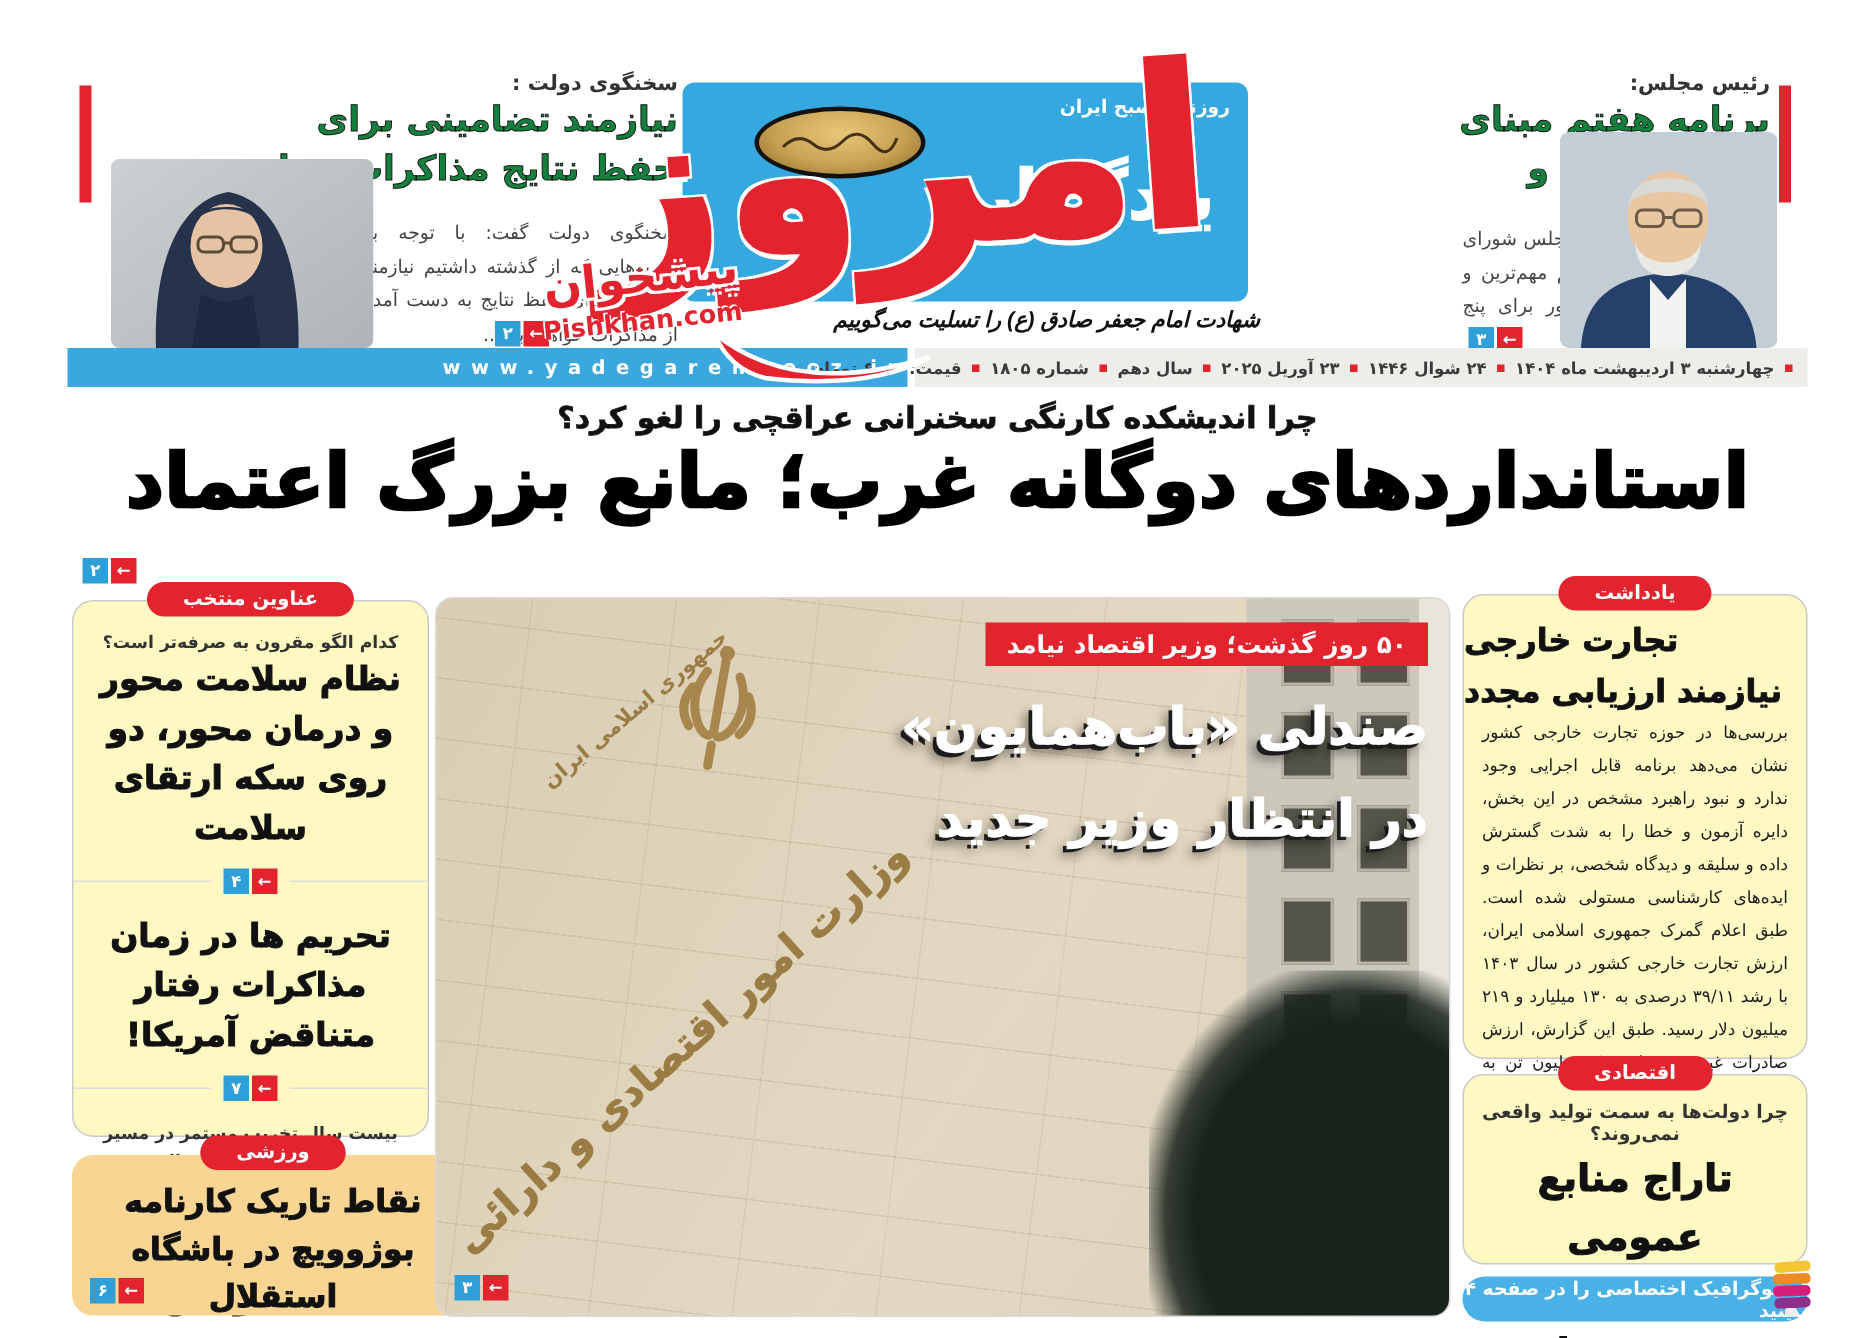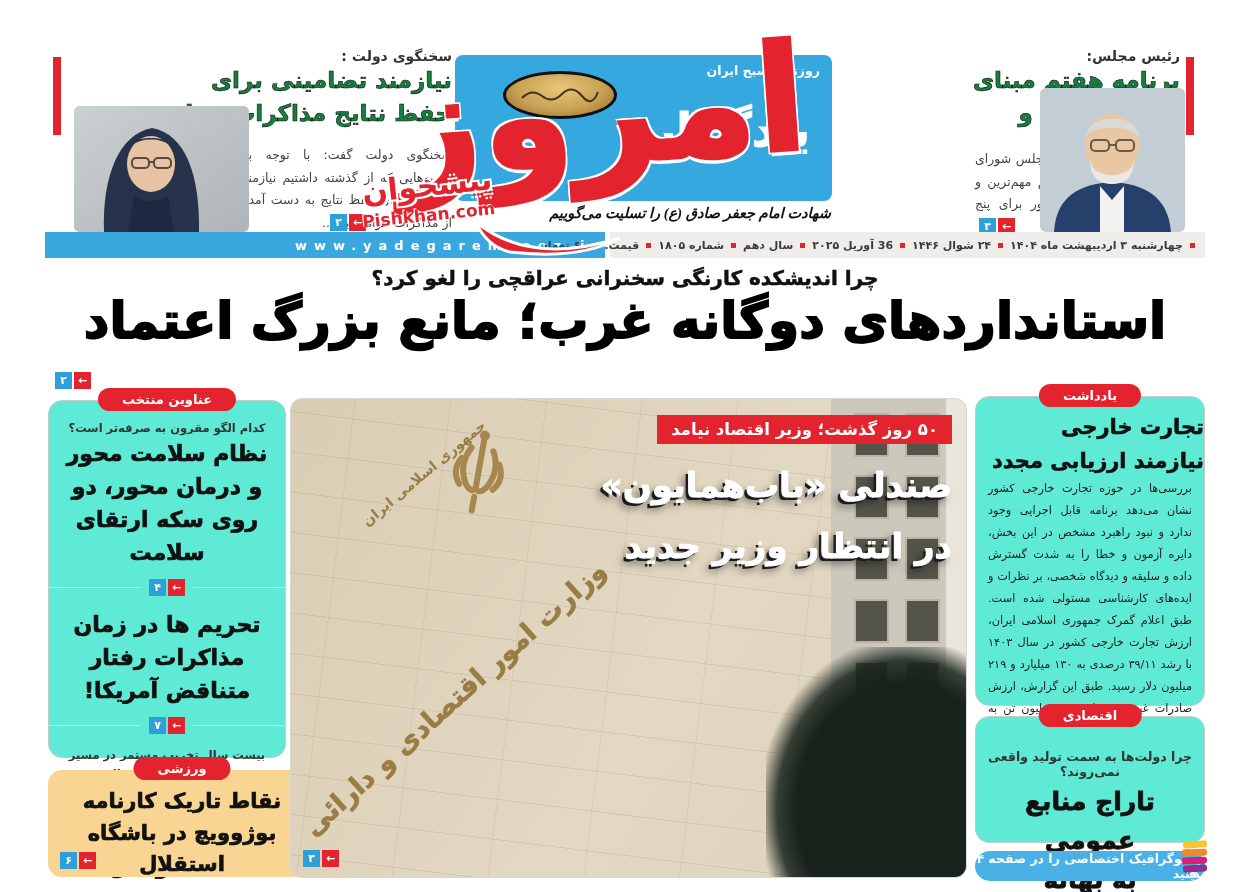--- a/index.html
+++ b/index.html
@@ -25,22 +25,22 @@
   .mast-blue{position:absolute;left:455px;top:55px;width:377px;height:146px;background:#35A8E0;border-radius:8px;}
   .mast-type{position:absolute;top:8px;right:12px;color:#fff;font-size:12.5px;font-weight:bold;}
   .mast-title{position:absolute;top:48px;right:22px;color:#fff;font-size:46px;font-weight:bold;-webkit-text-stroke:1px #fff;}
   .gold-oval{position:absolute;left:48px;top:16px;width:108px;height:42px;border-radius:50%;
              background:radial-gradient(ellipse at 50% 35%,#E8C678 0%,#C9A254 55%,#8A6A28 100%);
              border:3px solid #111;display:flex;align-items:center;justify-content:center;}
   .gold-oval svg{opacity:.85;}
   .mast-red{position:absolute;left:395px;top:38px;font-size:148px;line-height:1;font-weight:bold;color:#E3242E;
             -webkit-text-stroke:3px #E3242E;transform:rotate(-4deg);z-index:5;
             text-shadow:-3px -3px 0 #fff,3px -3px 0 #fff,-3px 3px 0 #fff,3px 3px 0 #fff,0 5px 0 #fff;}
-  .condolence{position:absolute;left:540px;top:205px;width:300px;text-align:center;
-              font-family:Liberation Serif, serif;font-style:italic;font-weight:bold;font-size:14.5px;color:#111;}
+  .condolence{position:absolute;left:540px;top:205px;width:300px;text-align:right;
+              font-family:Liberation Sans, sans-serif;font-style:italic;font-weight:bold;font-size:14.5px;color:#111;}
   .swoosh{position:absolute;left:470px;top:214px;z-index:4;}
   .wm{position:absolute;left:360px;top:168px;z-index:6;transform:rotate(-6deg);}
   .wm-fa{font-size:30px;font-weight:bold;color:#E3242E;
          text-shadow:-2px -2px 0 #fff,2px -2px 0 #fff,-2px 2px 0 #fff,2px 2px 0 #fff;}
   .wm-en{font-size:17px;font-weight:bold;color:#E3242E;direction:ltr;margin-top:2px;
          text-shadow:-1px -1px 0 #fff,1px 1px 0 #fff;}
 
   
   .urlbar{position:absolute;left:45px;top:232px;width:560px;height:26px;background:#3AA8DE;
           display:flex;align-items:center;}
@@ -50,21 +50,21 @@
   .datebar .di{font-size:11px;font-weight:bold;color:#3a3a3a;white-space:nowrap;}
   .datebar .sq{width:5px;height:5px;background:#E3242E;flex:0 0 auto;}
 
   
   .lead{position:absolute;left:45px;top:266px;width:1160px;text-align:center;}
   .lead .kick{font-size:20px;font-weight:bold;color:#111;-webkit-text-stroke:.5px #111;}
   .lead .big{font-size:50px;font-weight:bold;color:#000;line-height:1.25;-webkit-text-stroke:1.8px #000;white-space:nowrap;}
   .lead-badge{position:absolute;left:55px;top:372px;}
 
   
-  .pillbox{position:absolute;background:#5eead4;border:1px solid #c9c9c9;border-radius:14px;box-sizing:border-box;}
+  .pillbox{position:absolute;background:#fef9c3;border:1px solid #c9c9c9;border-radius:14px;box-sizing:border-box;}
   .pill{position:absolute;top:-13px;left:50%;transform:translateX(-50%);background:#E3242E;color:#fff;
         font-size:13px;font-weight:bold;padding:4px 24px;border-radius:14px;white-space:nowrap;}
   .sel-item{padding:10px 10px 4px;text-align:center;}
   .sel-kick{font-size:11.5px;font-weight:bold;color:#333;line-height:1.6;}
   .sel-head{font-size:22px;font-weight:bold;color:#111;line-height:1.5;-webkit-text-stroke:.7px #111;}
   .sep-row{display:flex;align-items:center;justify-content:center;gap:8px;margin:6px 0 2px;}
   .sep-row .ln{flex:1;height:1px;background:#ddd;}
 
   .sports{position:absolute;background:#F8D592;border-radius:14px;box-sizing:border-box;}
   .sports .sel-kick{color:#33302a;}
@@ -91,29 +91,29 @@
              font-size:27px;font-weight:bold;color:#9A7C45;letter-spacing:3px;white-space:nowrap;
              -webkit-text-stroke:.6px #9A7C45;}
   .flag{position:absolute;top:16px;right:14px;background:#E3242E;color:#fff;font-size:16.5px;font-weight:bold;
         padding:5px 14px;}
   .ov-head{position:absolute;top:56px;right:14px;text-align:right;}
   .ov-head div{font-size:34px;font-weight:bold;color:#fff;line-height:1.8;-webkit-text-stroke:1px #fff;
                text-shadow:-3px 3px 0 #1c1c1c, -5px 5px 8px rgba(0,0,0,.55);white-space:nowrap;margin-left:36px;}
   .cbadge{position:absolute;left:12px;bottom:10px;}
 
   
-  .note-title{font-size:21px;font-weight:bold;color:#111;text-align:right;line-height:1.6;margin-top:14px;
+  .note-title{font-size:21px;font-weight:bold;color:#111;text-align:left;line-height:1.6;margin-top:14px;
               -webkit-text-stroke:.6px #111;}
   .byline{position:relative;border:1px solid #777;border-radius:4px;margin:10px 12px 8px;padding:3px 8px;
           font-size:11px;color:#222;text-align:right;}
   .byline .bname{color:#E3242E;font-weight:bold;}
   .byline-dot{position:absolute;top:-7px;left:10px;width:7px;height:7px;background:#111;}
   .note-body{font-size:11.3px;color:#1c1c1c;line-height:1.95;text-align:justify;padding:0 12px;}
   .morelink{font-size:12px;font-weight:bold;color:#E3242E;text-align:left;padding:6px 12px 10px;}
-  .eco-kick{font-size:12.5px;font-weight:bold;color:#333;text-align:center;margin-top:32px;}
+  .eco-kick{font-size:12.5px;font-weight:bold;color:#333;text-align:center;margin-top:16px;}
   .eco-head{font-size:25px;font-weight:bold;color:#111;text-align:center;line-height:1.55;margin-top:4px;
             -webkit-text-stroke:.8px #111;}
   .infobar{position:absolute;left:975px;top:851px;width:230px;height:30px;background:#49B1E5;border-radius:15px;
            display:flex;align-items:center;justify-content:center;}
   .infobar span{color:#fff;font-size:12.5px;font-weight:bold;}
   .infoicon{position:absolute;right:-6px;top:-12px;}
 </style>
 </head>
 <body>
 
@@ -206,21 +206,21 @@
 
   <div class="urlbar">
     <span>www.yadegaremrooz.ir</span>
   </div>
   <div class="datebar">
     <span class="sq"></span>
     <span class="di">چهارشنبه ۳ اردیبهشت ماه ۱۴۰۴</span>
     <span class="sq"></span>
     <span class="di">۲۴ شوال ۱۴۴۶</span>
     <span class="sq"></span>
-    <span class="di">36 آوریل ۲۰۲۵</span>
+    <span class="di">۲۳ آوریل ۲۰۲۵</span>
     <span class="sq"></span>
     <span class="di">سال دهم</span>
     <span class="sq"></span>
     <span class="di">شماره ۱۸۰۵</span>
     <span class="sq"></span>
     <span class="di">قیمت: ۶۰۰۰ تومان</span>
   </div>
 
   <div class="lead">
     <div class="kick">چرا اندیشکده کارنگی سخنرانی عراقچی را لغو کرد؟</div>

